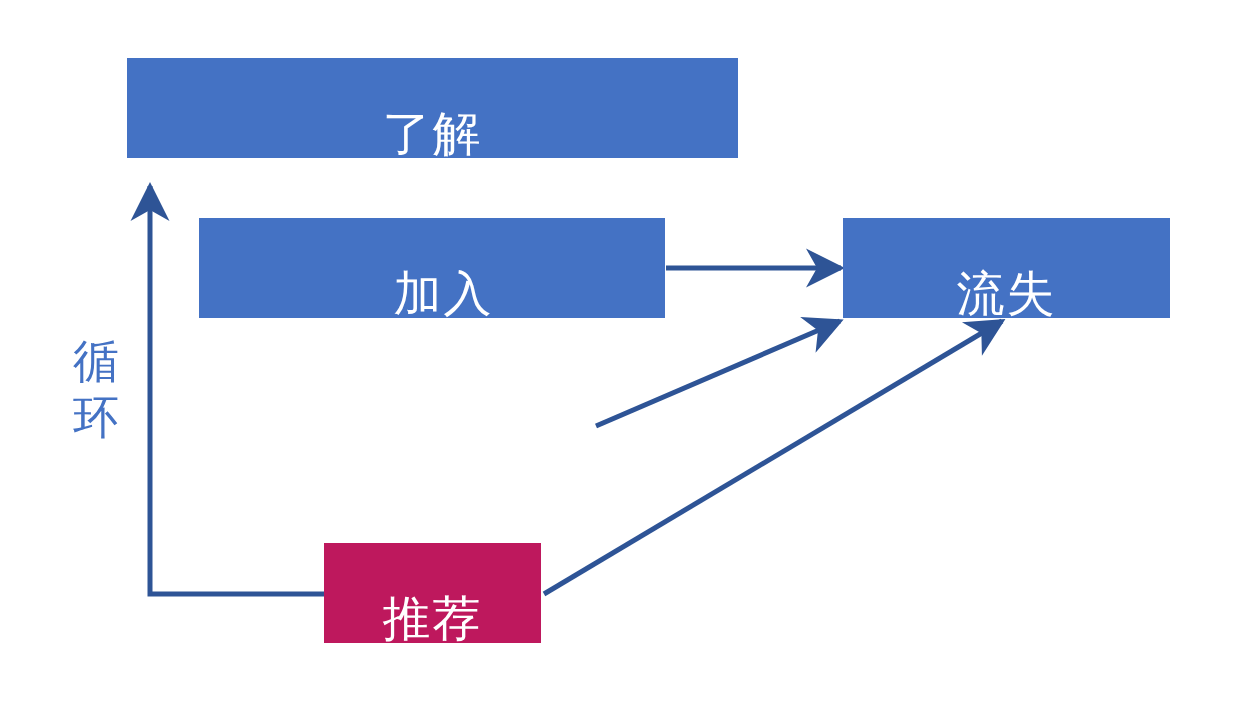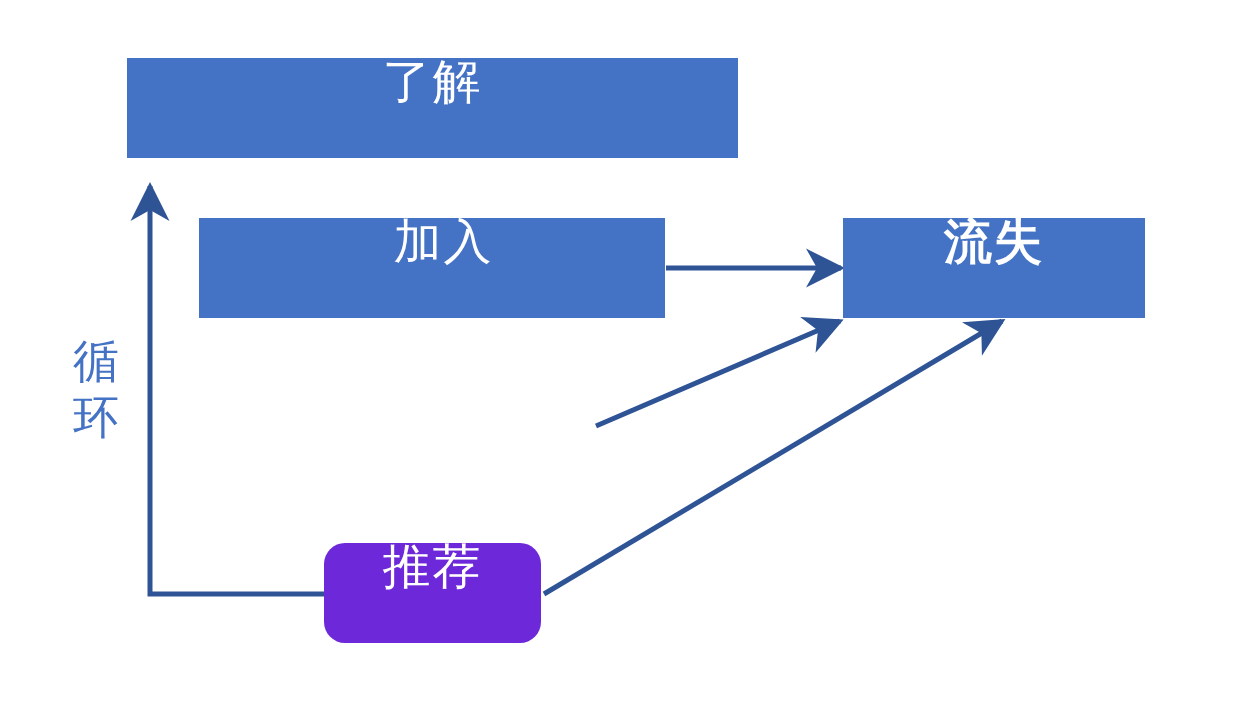--- a/index.html
+++ b/index.html
@@ -15,38 +15,38 @@
     position: relative;
     width: 1254px;
     height: 703px;
     background: #ffffff;
     overflow: hidden;
   }
   .node {
     position: absolute;
     box-sizing: border-box;
     display: flex;
-    align-items: flex-start;
+    align-items: flex-end;
     justify-content: center;
     color: #ffffff;
     font-size: 48px;
     line-height: 1;
     letter-spacing: 2px;
     font-weight: 400;
     user-select: none;
   }
   .node-label {
     display: block;
     white-space: nowrap;
   }
   #node-awareness { left: 127px; top: 58px;  width: 611px; height: 100px; }
   #node-join      { left: 199px; top: 218px; width: 466px; height: 100px; padding-left: 23px; }
   #node-loyalty   { left: 266px; top: 381px; width: 329px; height: 100px; }
   #node-referral  { left: 324px; top: 543px; width: 217px; height: 100px; }
-  #node-churn     { left: 843px; top: 218px; width: 302px; height: 100px; font-weight: bold; }
+  #node-churn     { left: 843px; top: 218px; width: 327px; height: 100px; }
 
   #edges {
     position: absolute;
     left: 0;
     top: 0;
     width: 1254px;
     height: 703px;
     pointer-events: none;
   }
   .cycle-label {
@@ -90,21 +90,21 @@
 
   <div class="node" id="node-awareness" style="background-color: rgb(68, 114, 196); color: rgb(255, 255, 255);">
     <span class="node-label">了解</span>
   </div>
 
   <div class="node" id="node-join" style="background-color: rgb(68, 114, 196); color: rgb(255, 255, 255);">
     <span class="node-label">加入</span>
   </div>
 
 
-  <div class="node" id="node-referral" style="background-color: #6d28d9; color: rgb(255, 255, 255); border-radius: 21px;">
+  <div class="node" id="node-referral" style="background-color: #be185d; color: rgb(255, 255, 255);">
     <span class="node-label">推荐</span>
   </div>
 
   <div class="node" id="node-churn" style="background-color: rgb(68, 114, 196); color: rgb(255, 255, 255);">
     <span class="node-label">流失</span>
   </div>
 
 </div>
 
 </body></html>

